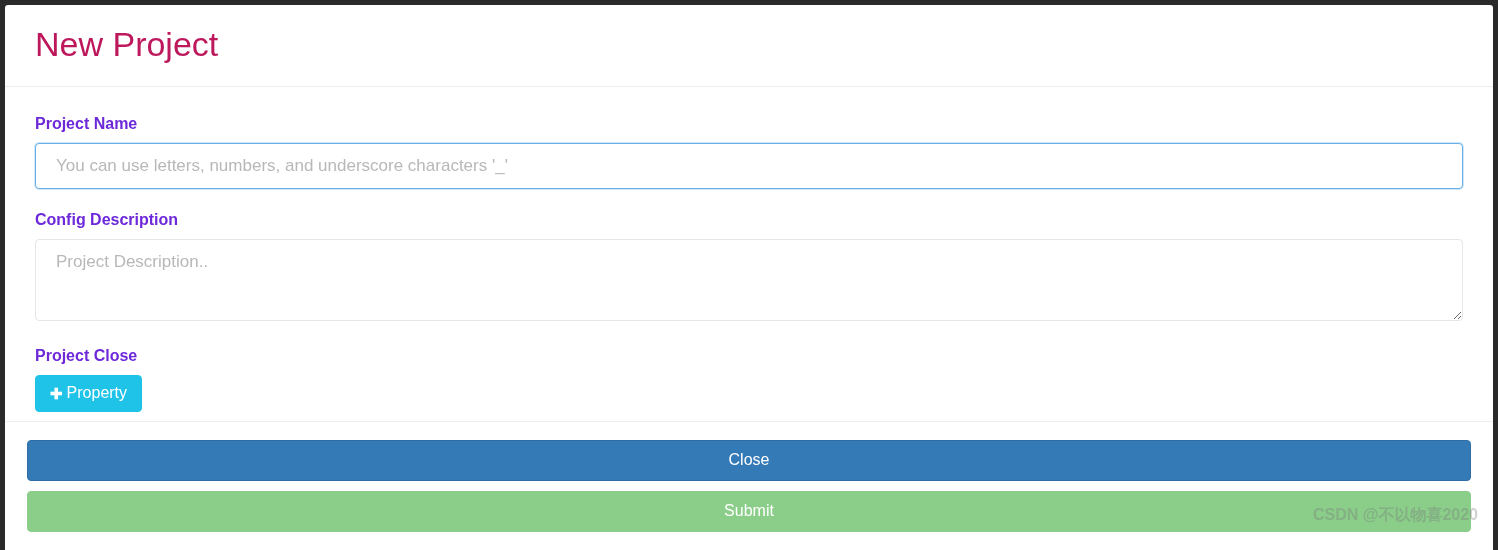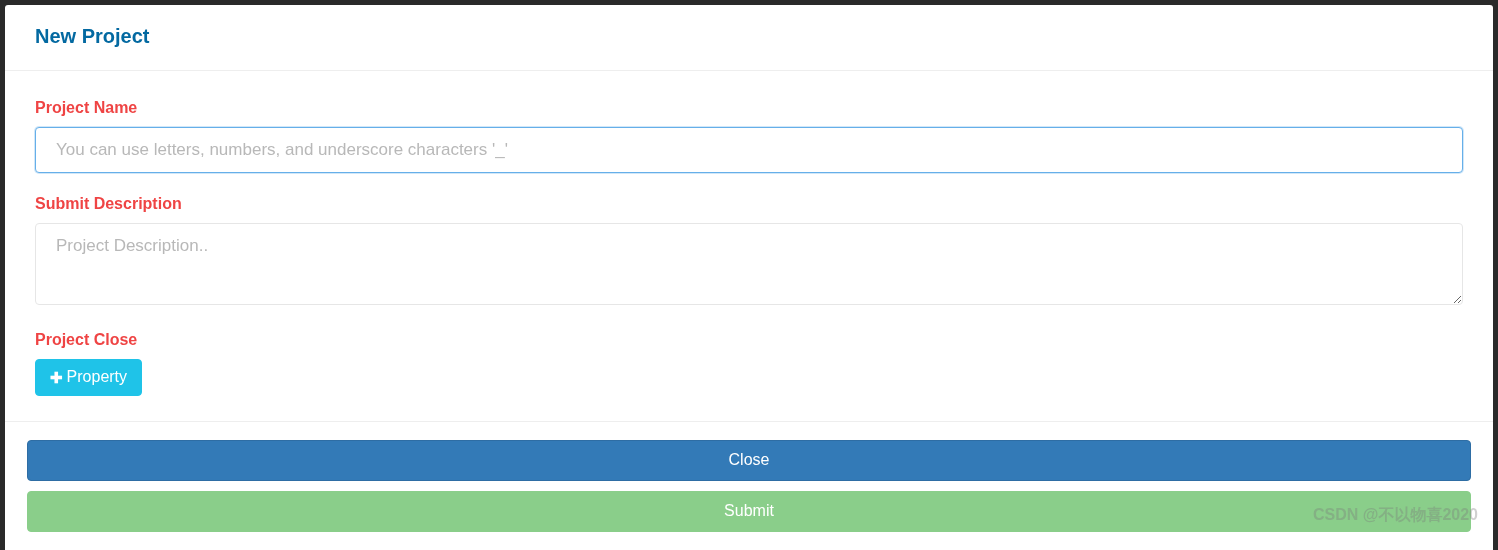--- a/index.html
+++ b/index.html
@@ -24,37 +24,37 @@
       bottom: 0;
       display: flex;
       flex-direction: column;
       border-radius: 3px 3px 0 0;
     }
     .modal-header {
       padding: 20px 30px 22px 30px;
       border-bottom: 1px solid #eeeeee;
     }
     .modal-title {
-      font-size: 20px;
-      font-weight: 700;
-      color: #0369a1;
+      font-size: 34px;
+      font-weight: 400;
+      color: #be185d;
     }
     .modal-body {
       flex: 1;
       padding: 28px 30px 20px 30px;
       overflow: auto;
     }
     .form-group {
       margin-bottom: 22px;
     }
     .form-label {
       display: block;
       font-weight: 700;
       font-size: 16px;
-      color: #ef4444;
+      color: #6d28d9;
       margin-bottom: 10px;
     }
     .form-control {
       width: 100%;
       padding: 10px 20px;
       font-size: 17px;
       border: 1px solid #ccc;
       border-radius: 4px;
       color: #555;
       font-family: inherit;
@@ -137,21 +137,21 @@
   </div>
 
   <div class="modal-body">
 
     <div class="form-group">
       <label class="form-label">Project Name</label>
       <input type="text" class="form-control focused" placeholder="You can use letters, numbers, and underscore characters '_'" style="">
     </div>
 
     <div class="form-group">
-      <label class="form-label">Submit Description</label>
+      <label class="form-label">Config Description</label>
       <textarea class="form-control" placeholder="Project Description.." style=""></textarea>
     </div>
 
     <div class="form-group">
       <label class="form-label">Project Close</label>
       <button class="btn btn-info">
         <span class="plus-icon">✚</span>
         <span>Property</span>
       </button>
     </div>

